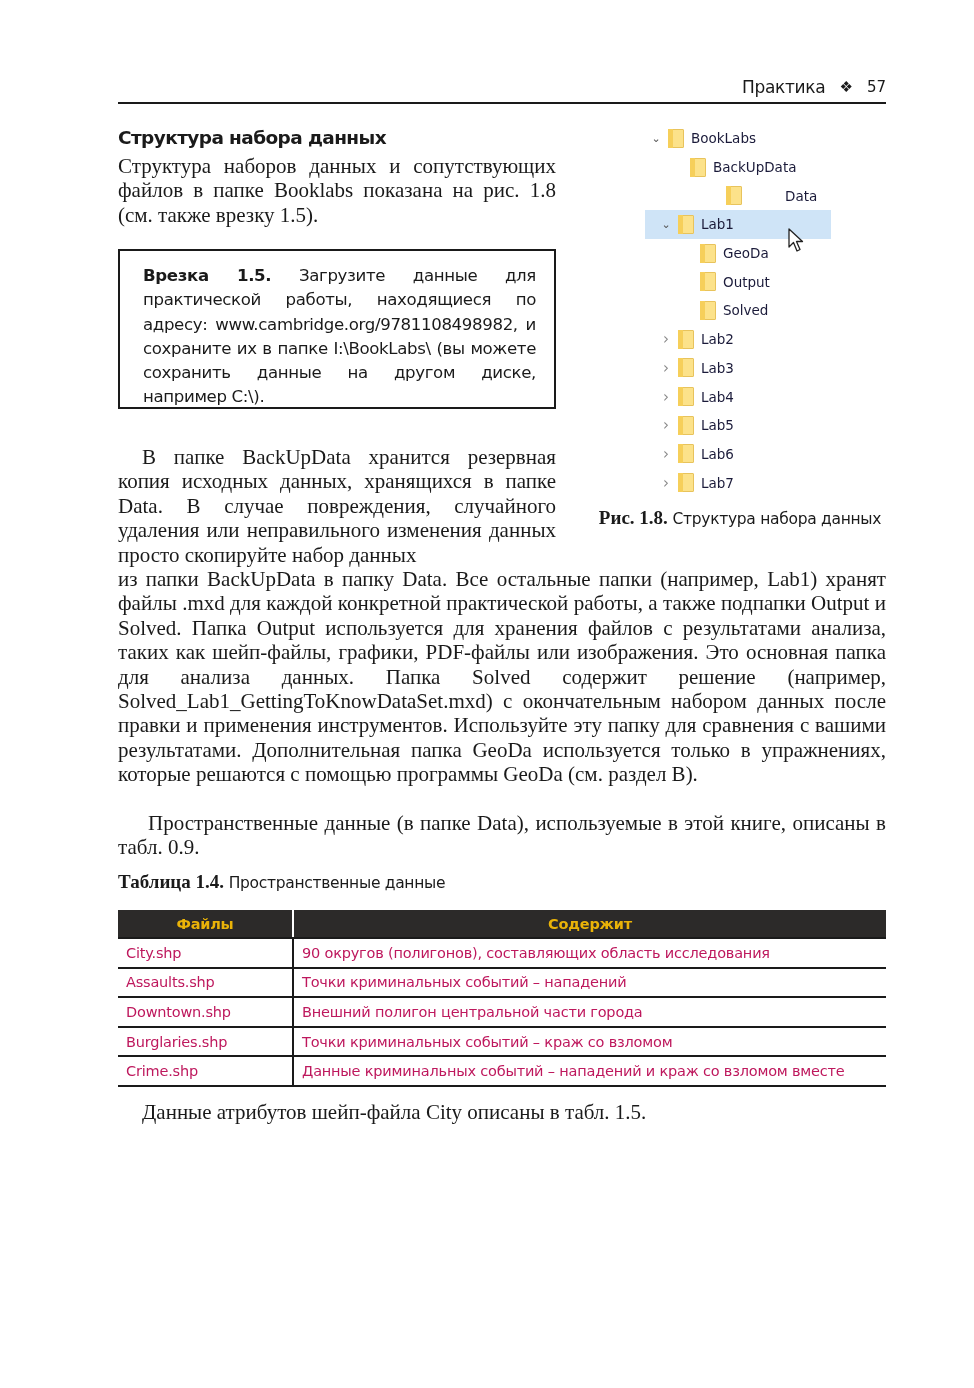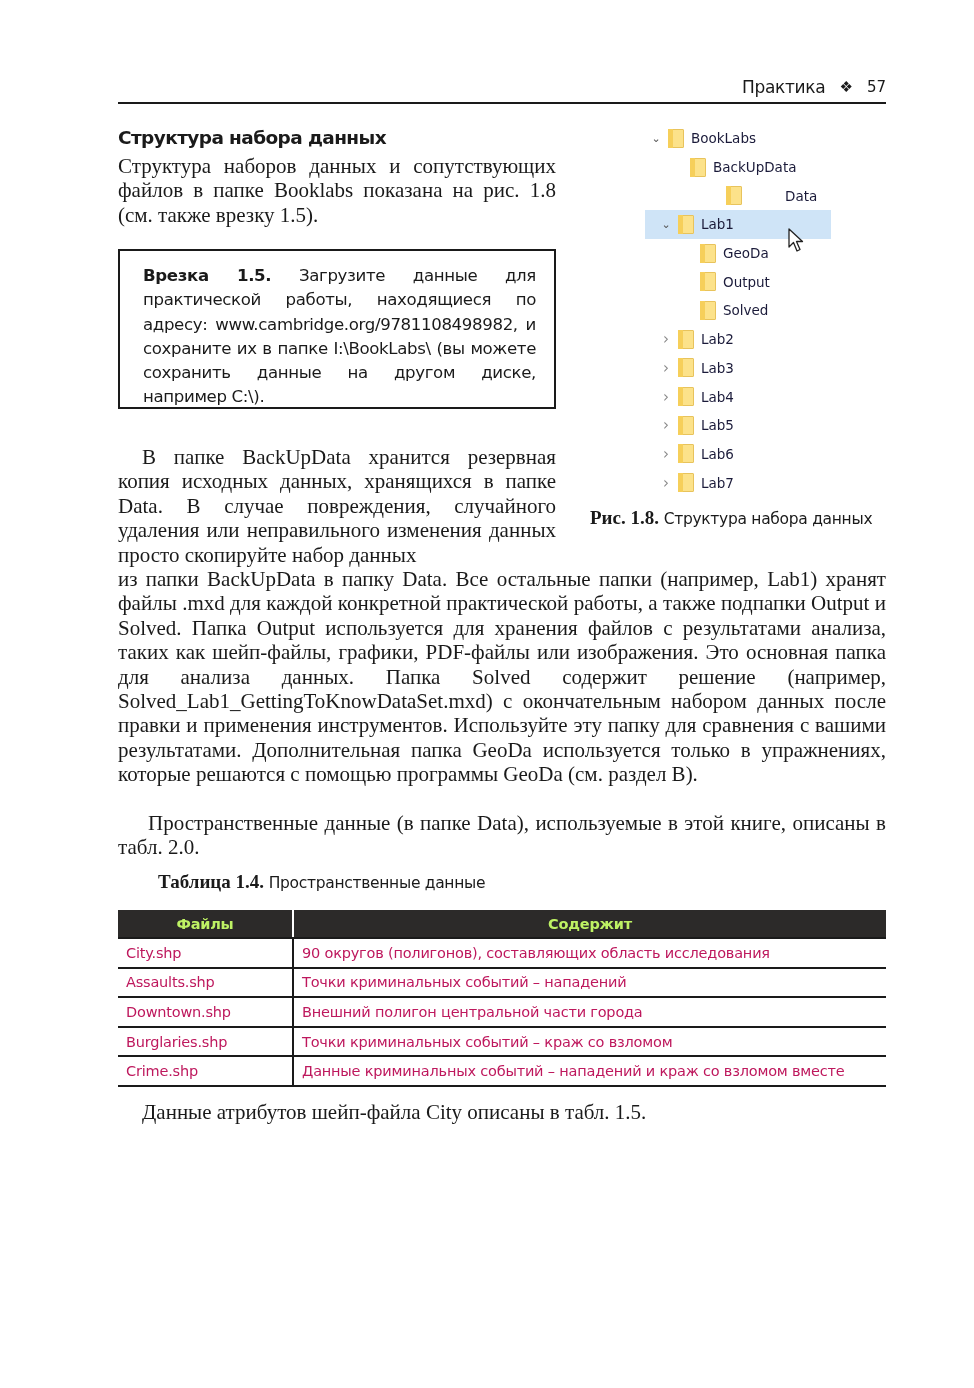--- a/index.html
+++ b/index.html
@@ -52,36 +52,36 @@
     border-radius: 1px; margin: 0 7px 0 6px; position: relative;
   }
   .folder::before {
     content: ""; position: absolute; left: -1px; top: -1px; width: 5px; height: 19px;
     background: #f6cf5a;
   }
   .cursor { position: absolute; left: 148px; top: 104px; width: 18px; height: 26px; }
 
   .fig-caption {
     position: absolute; left: 590px; top: 507px; width: 300px;
-    font-size: 17px; white-space: nowrap;
+    font-size: 17px; white-space: nowrap; text-align: center;
   }
   .fig-caption .cap-label { font-family: "Liberation Serif", serif; font-weight: bold; font-size: 19px; }
   .fig-caption .cap-text { font-family: "DejaVu Sans", sans-serif; font-size: 15.5px; letter-spacing: -0.3px; }
 
   .table-caption { position: absolute; left: 118px; top: 871px; white-space: nowrap; }
-  .table-caption .cap-label { font-family: "Liberation Serif", serif; font-weight: bold; font-size: 19px; margin-left: 40px; }
+  .table-caption .cap-label { font-family: "Liberation Serif", serif; font-weight: bold; font-size: 19px; }
   .table-caption .cap-text { font-family: "DejaVu Sans", sans-serif; font-size: 15.5px; letter-spacing: -0.3px; }
 
   table.data-table {
     position: absolute; left: 118px; top: 910px; width: 768px;
     border-collapse: collapse; font-family: "DejaVu Sans", sans-serif; font-size: 14.5px;
     letter-spacing: -0.2px;
   }
   .data-table th {
-    background: #2c2a29; color: #bef264; font-weight: bold; height: 28px; font-size: 14.5px;
+    background: #2c2a29; color: #eab308; font-weight: bold; height: 28px; font-size: 14.5px;
     text-align: center; border-bottom: 2px solid #1a1a1a;
   }
   .data-table th.col-files { width: 175px; border-right: 2px solid #ffffff; }
   .data-table td {
     height: 29.6px; padding: 0 8px; border-bottom: 2px solid #1a1a1a; color: #be185d;
   }
   .data-table td.col-files { border-right: 2px solid #1a1a1a; }
 
   .closing { position: absolute; left: 142px; top: 1100px; width: 740px; }
 </style>
@@ -98,21 +98,21 @@
   <div class="h2">Структура набора данных</div>
   <div class="para intro-para">Структура наборов данных и сопутствующих файлов в папке Booklabs показана на рис. 1.8 (см. также врезку 1.5).</div>
 </div>
 
 <div class="sidebar-box">
   <b>Врезка 1.5.</b><span> Загрузите данные для практической работы, находящиеся по адресу: www.cambridge.org/9781108498982, и сохраните их в папке I:\BookLabs\ (вы можете сохранить данные на другом диске, например C:\).</span>
 </div>
 
 <div class="para wrap-para">В папке BackUpData хранится резервная копия исходных данных, хранящихся в папке Data. В случае повреждения, случайного удаления или неправильного изменения данных просто скопируйте набор данных</div>
 <div class="para full-para">из папки BackUpData в папку Data. Все остальные папки (например, Lab1) хранят файлы .mxd для каждой конкретной практической работы, а также подпапки Output и Solved. Папка Output используется для хранения файлов с результатами анализа, таких как шейп-файлы, графики, PDF-файлы или изображения. Это основная папка для анализа данных. Папка Solved содержит решение (например, Solved_Lab1_GettingToKnowDataSet.mxd) с окончательным набором данных после правки и применения инструментов. Используйте эту папку для сравнения с вашими результатами. Дополнительная папка GeoDa используется только в упражнениях, которые решаются с помощью программы GeoDa (см. раздел B).</div>
-<div class="para para2">Пространственные данные (в папке Data), используемые в этой книге, описаны в табл. 2.0.</div>
+<div class="para para2">Пространственные данные (в папке Data), используемые в этой книге, описаны в табл. 0.9.</div>
 
 <div class="figure">
   <div class="tree" id="tree">
       <div class="tree-row" style="padding-left: 10px;">
         <span class="chev">⌄</span>
         <span class="folder"></span>
         <span>BookLabs</span>
       </div>
       <div class="tree-row" style="padding-left: 32px;">
         <span style="width: 12px; display: inline-block;"></span>

